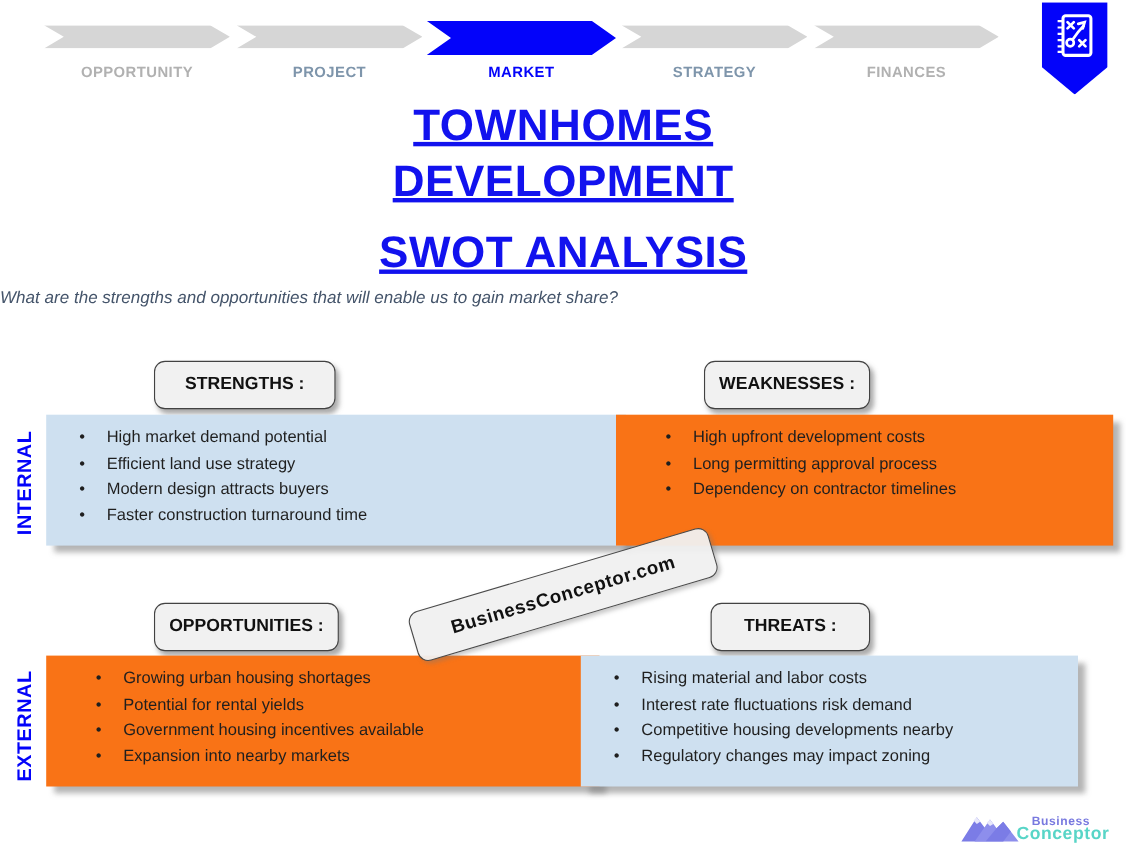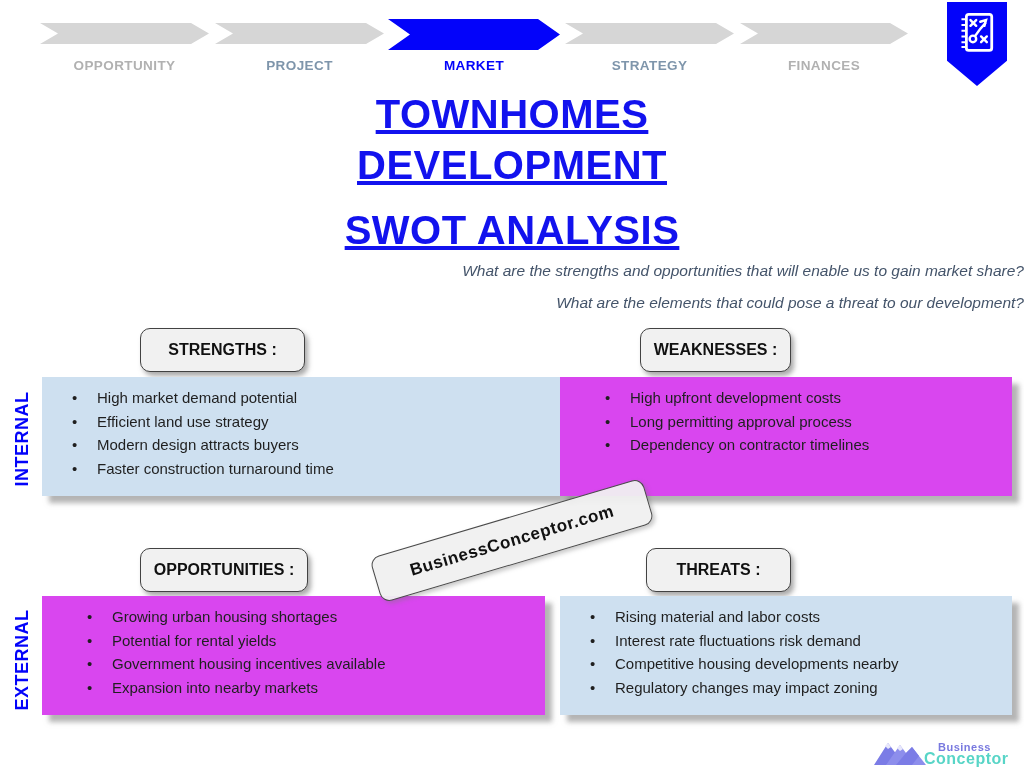--- a/index.html
+++ b/index.html
@@ -45,21 +45,21 @@
   .bookmark svg { margin-top: 9px; }
 
   
   .title-line {
     position: absolute; left: 0; width: 1024px;
     text-align: center;
     color: #1212ee; font-weight: bold; font-size: 40px; letter-spacing: 0.5px; text-decoration: underline;
   }
   .subtitle-line {
     position: absolute; left: 0; width: 1024px;
-    text-align: right;
+    text-align: left;
     color: #44546a; font-style: italic; font-size: 15.5px;
   }
 
   
   .q-header {
     position: absolute; height: 44px;
     background: #f1f1f1;
     border: 1.6px solid #424242;
     border-radius: 10px;
     box-shadow: 3px 4px 5px rgba(100,100,100,0.55);
@@ -67,21 +67,21 @@
     font-size: 16px; font-weight: bold; color: #111111;
   }
 
   
   .q-box {
     position: absolute; height: 119px;
     box-shadow: 7px 7px 5px rgba(130,130,130,0.6);
     padding: 9px 10px 0 30px;
   }
   .q-box.blue { background: #cee0f0; }
-  .q-box.gray { background: #d946ef; padding-left: 45px; }
+  .q-box.gray { background: #f97316; padding-left: 45px; }
   .q-box ul { list-style: none; }
   .q-box li {
     position: relative;
     padding-left: 25px;
     font-size: 15px; color: #1f1f1f;
     line-height: 23.6px;
   }
   .q-box li::before {
     content: "\2022";
     position: absolute; left: 0; top: 0;
@@ -160,21 +160,20 @@
         <path d="M26 12 L33 10 L31 17"></path>
       </g>
     </svg>
   </div>
 
   <div class="title-line" style="top:92px;">TOWNHOMES</div>
   <div class="title-line" style="top:143px;">DEVELOPMENT</div>
   <div class="title-line" style="top:208px;">SWOT ANALYSIS</div>
 
   <div class="subtitle-line" style="top:262px;">What are the strengths and opportunities that will enable us to gain market share?</div>
-  <div class="subtitle-line" style="top:294px;">What are the elements that could pose a threat to our development?</div>
 
   <div class="side-label" style="top:424px;">INTERNAL</div>
   <div class="side-label" style="top:645px;">EXTERNAL</div>
 
   <div class="q-header" style="left:140px; top:328px; width:165px;">STRENGTHS :</div>
   <div class="q-header" style="left:640px; top:328px; width:151px;">WEAKNESSES :</div>
   <div class="q-header" style="left:140px; top:548px; width:168px;">OPPORTUNITIES :</div>
   <div class="q-header" style="left:646px; top:548px; width:145px;">THREATS :</div>
 
   <div class="q-box blue" style="left:42px; top:377px; width:527px;">
@@ -196,21 +195,21 @@
 
   <div class="q-box gray" style="left:42px; top:596px; width:503px;">
     <ul>
       <li>Growing urban housing shortages</li>
       <li>Potential for rental yields</li>
       <li>Government housing incentives available</li>
       <li>Expansion into nearby markets</li>
     </ul>
   </div>
 
-  <div class="q-box blue" style="left:560px; top:596px; width:452px;">
+  <div class="q-box blue" style="left:528px; top:596px; width:452px;">
     <ul>
       <li>Rising material and labor costs</li>
       <li>Interest rate fluctuations risk demand</li>
       <li>Competitive housing developments nearby</li>
       <li>Regulatory changes may impact zoning</li>
     </ul>
   </div>
 
   <div class="watermark">
     <span>BusinessConceptor.com</span>

